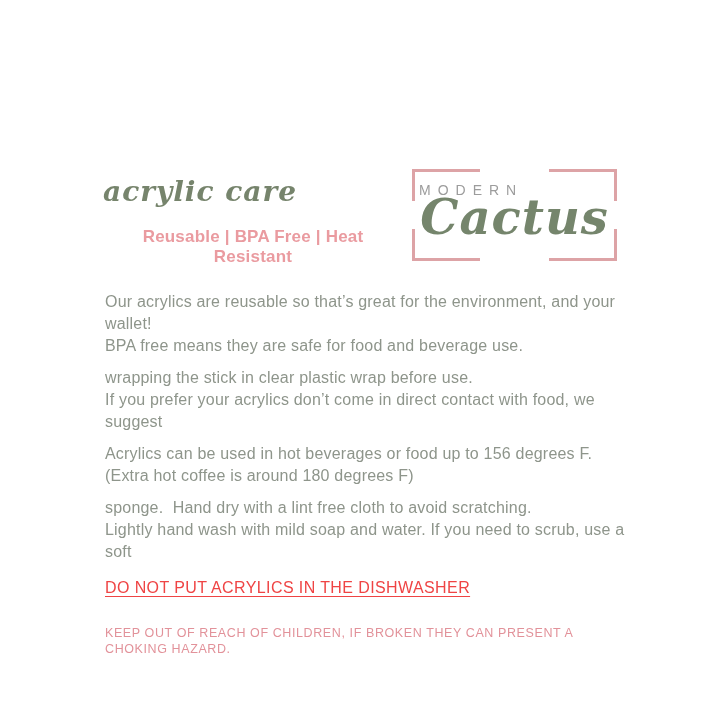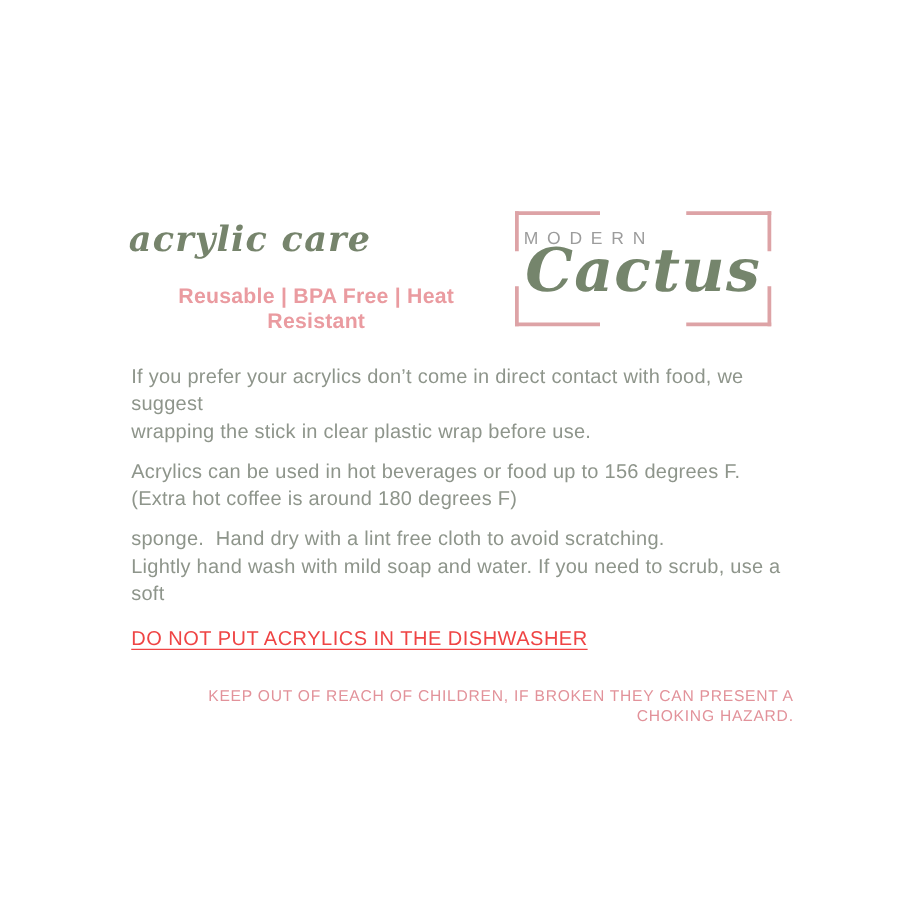--- a/index.html
+++ b/index.html
@@ -94,21 +94,21 @@
     margin-top: 14px;
     font-weight: 400;
     color: #ef4444;
     text-decoration: underline;
     text-underline-offset: 3px;
     letter-spacing: 0.4px;
     line-height: 22px;
   }
   .choking {
     margin-top: 26px;
-    text-align: right;
+    text-align: left;
     font-size: 12.5px;
     letter-spacing: 0.6px;
     color: #e2929a;
     line-height: 16px;
   }
 </style>
 </head>
 <body>
 
 <div class="page">
@@ -122,24 +122,28 @@
     <div class="corner tl"></div>
     <div class="corner tr"></div>
     <div class="corner bl"></div>
     <div class="corner br"></div>
     <div class="logo-top-word">MODERN</div>
     <div class="logo-script">Cactus</div>
   </div>
 
   <div class="body-copy">
 
+    <p class="para">
+      <span class="line">Our acrylics are reusable so that’s great for the environment, and your wallet!</span>
+      <span class="line">BPA free means they are safe for food and beverage use.</span>
+    </p>
 
     <p class="para">
+      <span class="line">wrapping the stick in clear plastic wrap before use.</span>
       <span class="line">If you prefer your acrylics don’t come in direct contact with food, we suggest</span>
-      <span class="line">wrapping the stick in clear plastic wrap before use.</span>
     </p>
 
     <p class="para">
       <span class="line">Acrylics can be used in hot beverages or food up to 156 degrees F.</span>
       <span class="line">(Extra hot coffee is around 180 degrees F)</span>
     </p>
 
     <p class="para">
       <span class="line">sponge.  Hand dry with a lint free cloth to avoid scratching.</span>
       <span class="line">Lightly hand wash with mild soap and water. If you need to scrub, use a soft</span>

